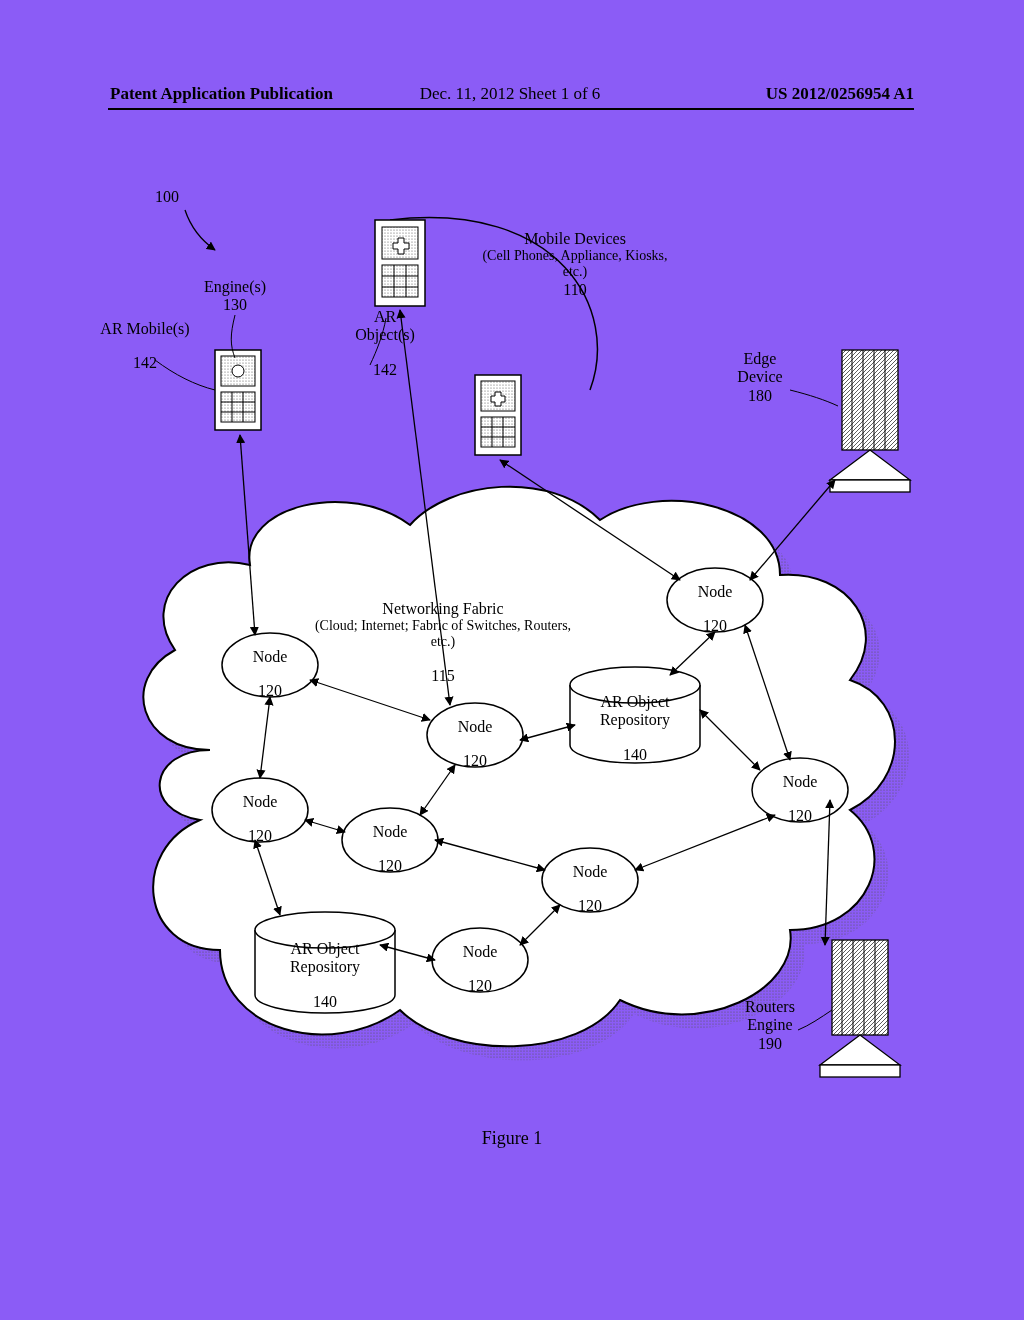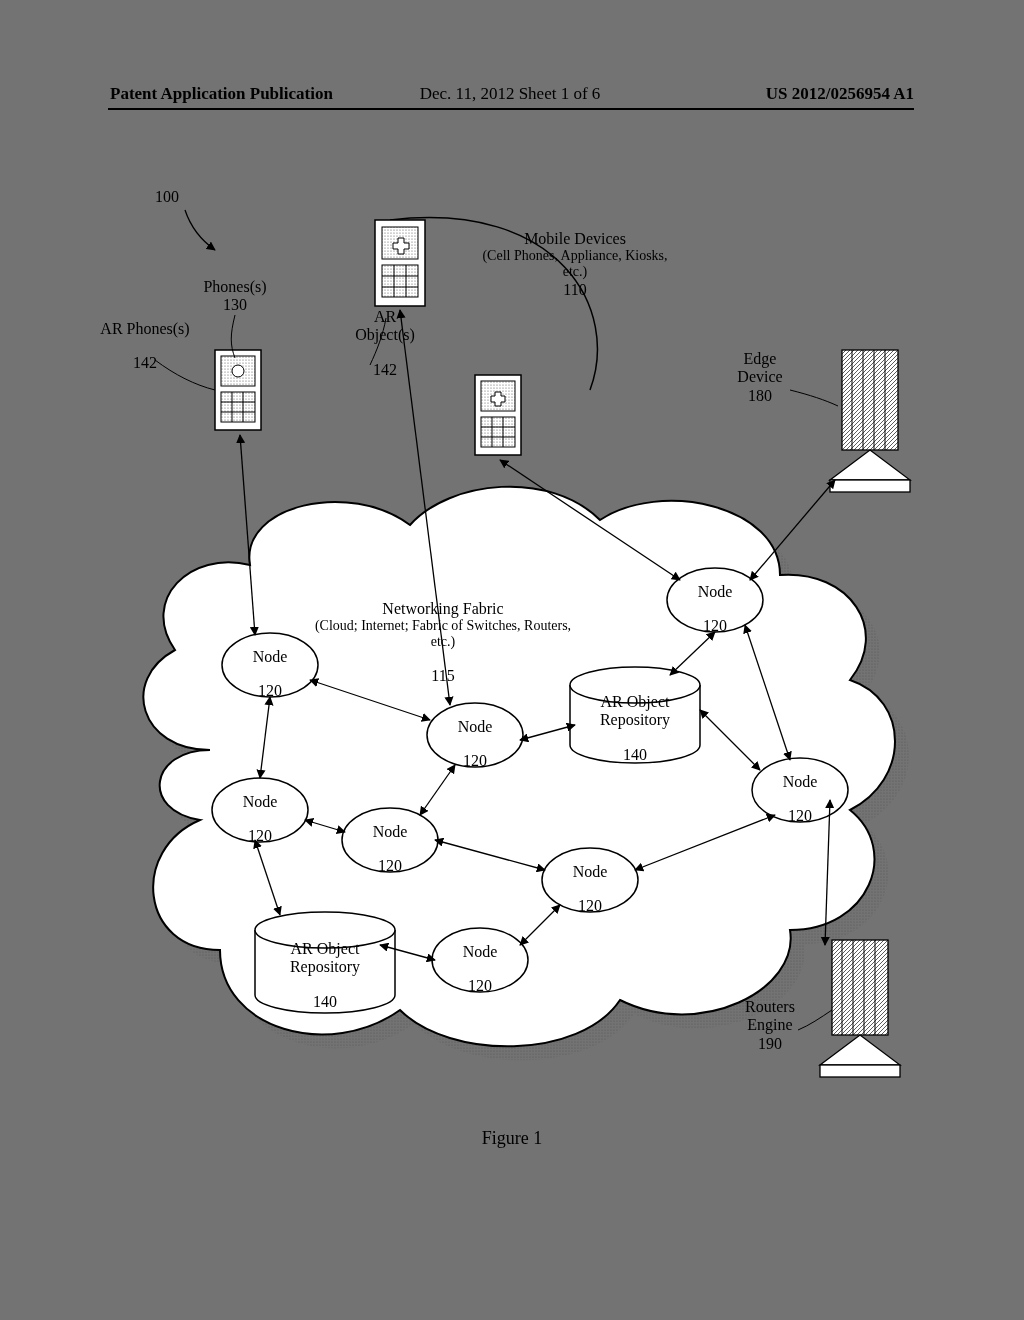--- a/index.html
+++ b/index.html
@@ -8,21 +8,21 @@
     background: #fff;
     font-family: "Times New Roman", Times, serif;
     font-size: 14px;
     color: #000;
   }
   .page {
     width: 1024px;
     height: 1320px;
     position: relative;
     margin: 0 auto;
-    background: #737373;
+    background: #8b5cf6;
   }
   .header {
     position: absolute;
     top: 84px;
     left: 0;
     width: 1024px;
   }
   .header-line {
     position: absolute;
     top: 24px;
@@ -266,26 +266,26 @@
       <span class="ref">100</span>
     </div>
 
     <div class="lbl" style="left:395px; top:70px; width:200px;">
       <div>Mobile Devices</div>
       <div style="font-size:14px;">(Cell Phones, Appliance, Kiosks, etc.)</div>
       <div style="text-decoration:none;">110</div>
     </div>
 
     <div class="lbl" style="left:110px; top:118px; width:90px;">
-      <div>Phones(s)</div>
+      <div>Engine(s)</div>
       <div>130</div>
     </div>
 
     <div class="lbl" style="left:10px; top:160px; width:110px;">
-      <div>AR Phones(s)</div>
+      <div>AR Mobile(s)</div>
       <div class="ref">142</div>
     </div>
 
     <div class="lbl" style="left:255px; top:148px; width:100px;">
       <div>AR</div>
       <div>Object(s)</div>
       <div class="ref">142</div>
     </div>
 
     <div class="lbl" style="left:640px; top:190px; width:80px;">

